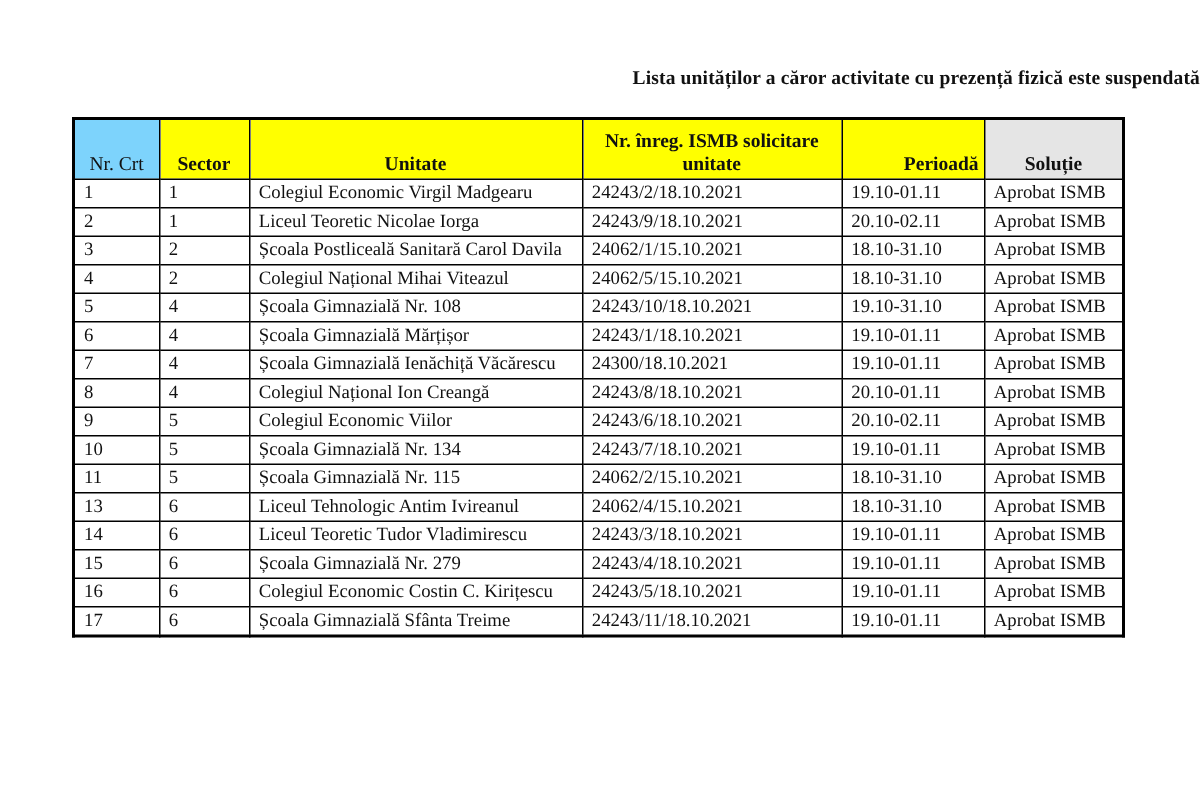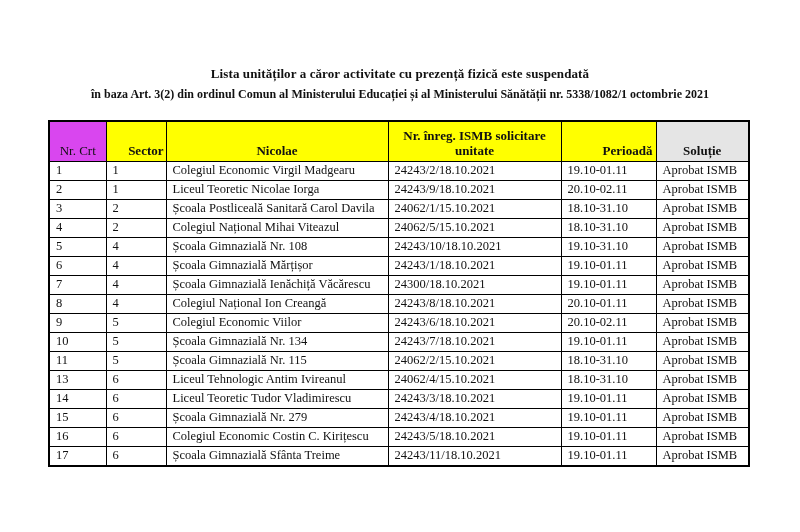--- a/index.html
+++ b/index.html
@@ -6,23 +6,24 @@
     margin: 0; padding: 0;
     width: 800px; height: 532px;
     background: #ffffff;
     font-family: "Liberation Serif", serif;
     color: #111111;
     overflow: hidden;
   }
   .page { width: 800px; height: 532px; position: relative; }
   .title-block { text-align: center; }
   .title-line1 {
-    margin: 0; padding-top: 66px;
+    margin: 0; padding-top: 44px;
     font-size: 13px; font-weight: bold;
     letter-spacing: 0.1px;
+    text-align: right;
   }
   .title-line2 {
     margin: 5px 0 0 0;
     font-size: 12px; font-weight: bold;
   }
   table.units {
     border-collapse: collapse;
     table-layout: fixed;
     width: 700px;
     margin: 18px 0 0 48px;
@@ -50,37 +51,36 @@
     text-align: left; vertical-align: middle;
   }
   tbody tr { height: 18px; }
 </style>
 </head>
 <body>
 
 <div class="page">
   <div class="title-block">
     <p class="title-line1">Lista unităților a căror activitate cu prezență fizică este suspendată</p>
-    <p class="title-line2">în baza Art. 3(2) din ordinul Comun al Ministerului Educației și al Ministerului Sănătății nr. 5338/1082/1 octombrie 2021</p>
   </div>
 
   <table class="units">
     <colgroup>
       <col class="c-nr">
         <col class="c-sector">
         <col class="c-unit">
       <col class="c-inreg">
         <col class="c-per">
         <col class="c-sol">
     </colgroup>
     <thead>
       <tr>
-          <th style="background: #d946ef;">Nr. Crt</th>
-          <th style="background: rgb(255, 255, 0); text-align: right;">Sector</th>
-          <th style="background: rgb(255, 255, 0);">Nicolae</th>
+          <th style="background: #7dd3fc;">Nr. Crt</th>
+          <th style="background: rgb(255, 255, 0);">Sector</th>
+          <th style="background: rgb(255, 255, 0);">Unitate</th>
           <th style="background: rgb(255, 255, 0);">Nr. înreg. ISMB solicitare unitate</th>
           <th style="background: rgb(255, 255, 0); padding-left: 40px;">Perioadă</th>
           <th style="background: #e5e5e5;">Soluție</th>
         </tr>
     </thead>
     <tbody>
         <tr>
           <td>1</td>
           <td>1</td>
           <td>Colegiul Economic Virgil Madgearu</td>

